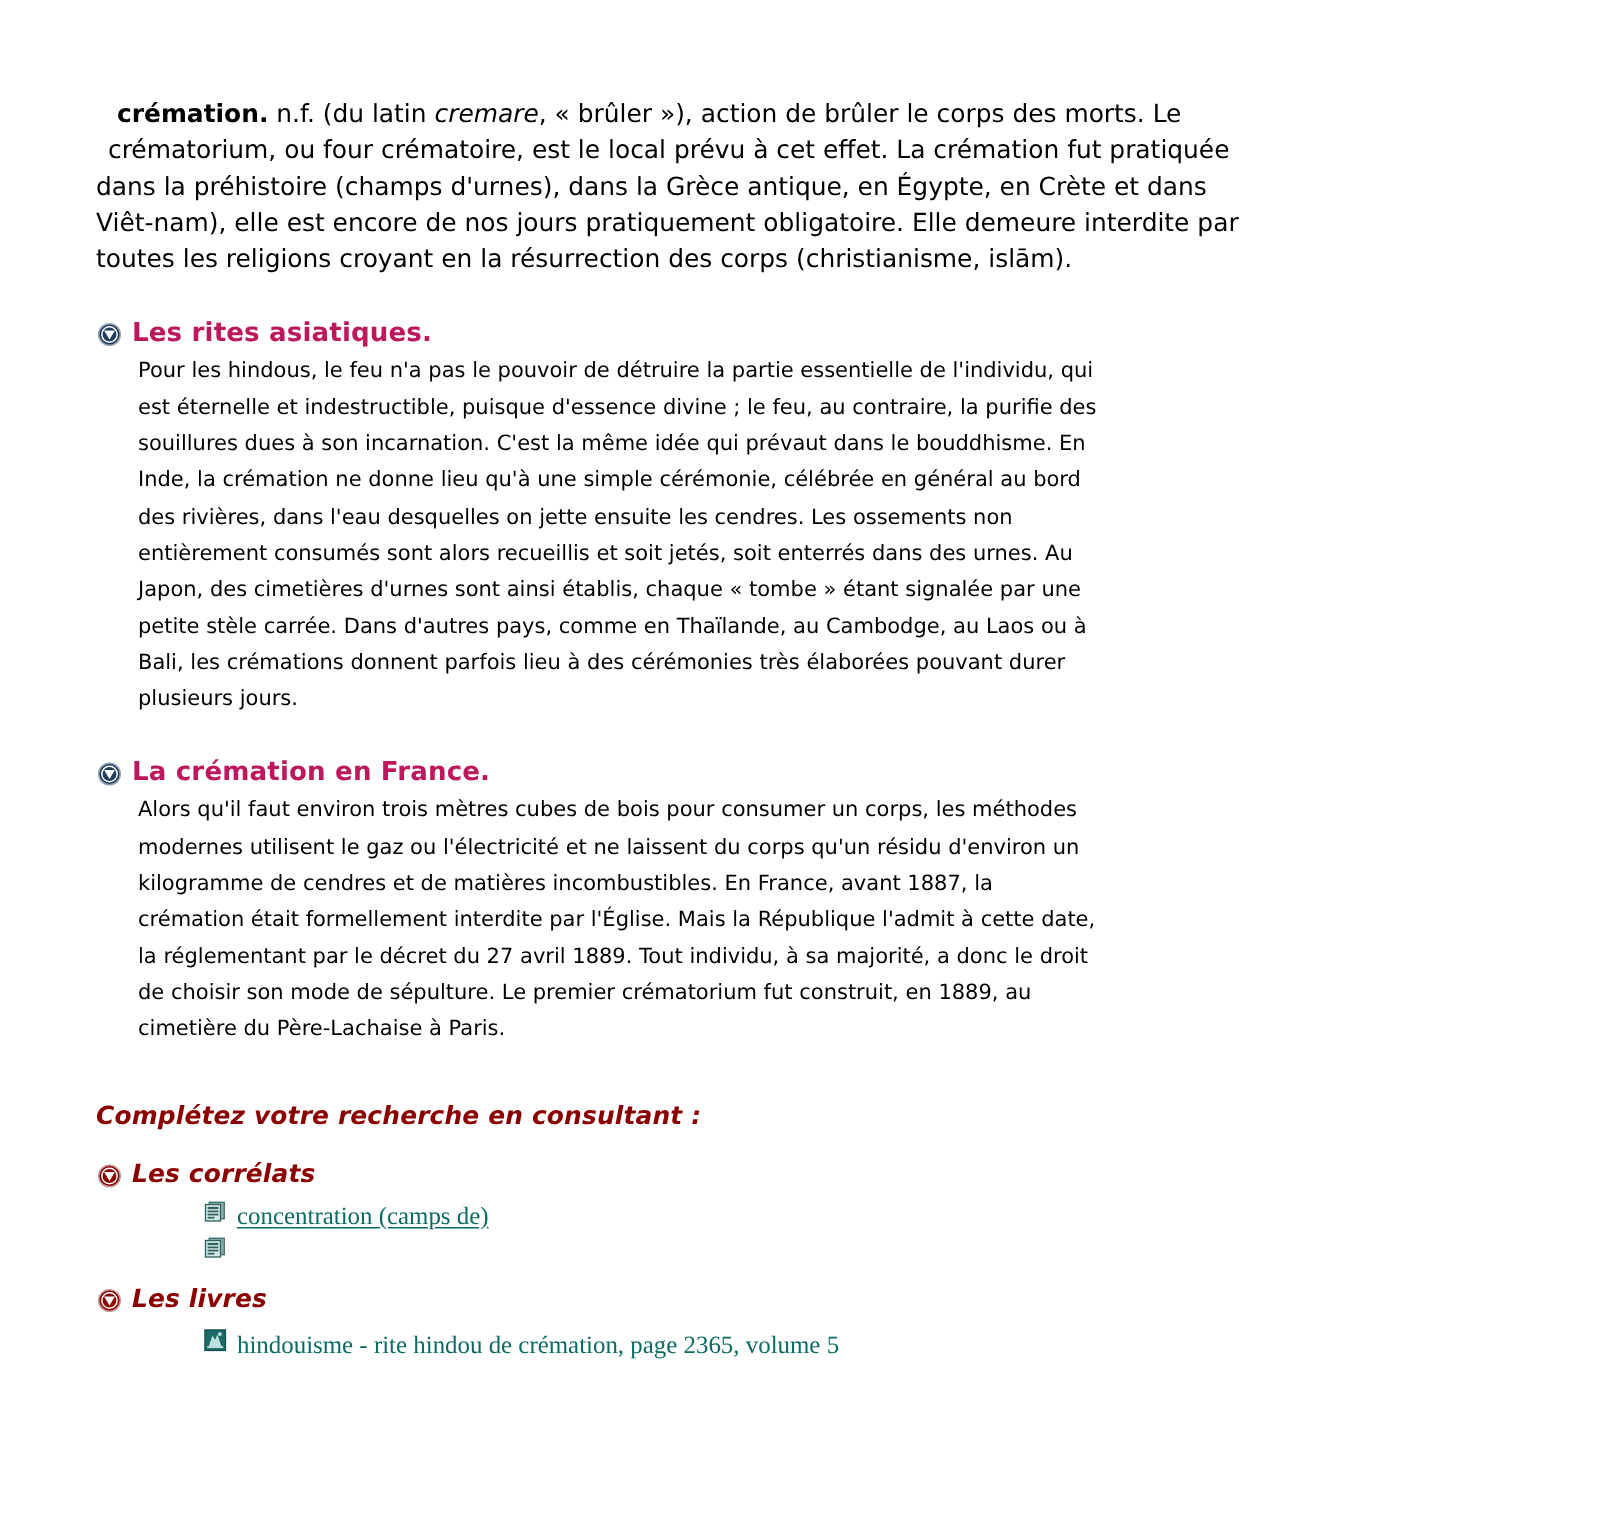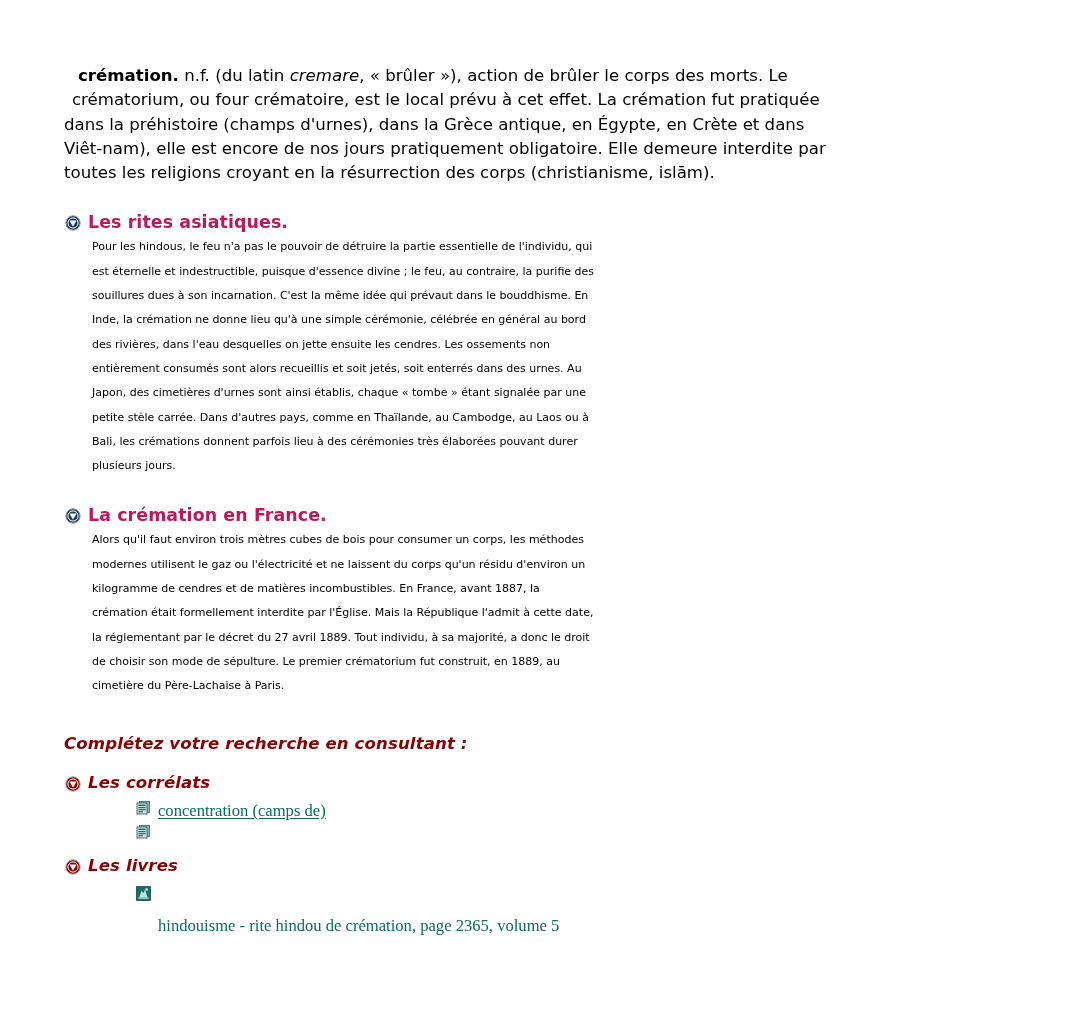--- a/index.html
+++ b/index.html
@@ -53,21 +53,21 @@
   .sec-head .sec-title {
     font-size: 17.4px;
     font-weight: bold;
     line-height: 22px;
     color: #be185d;
     letter-spacing: 0.1px;
   }
   .sec-body {
     margin: 0;
     padding-left: 28px;
-    font-size: 11px;
+    font-size: 14px;
     line-height: 24.3px;
   }
   .sec-body .l {
     display: block;
     white-space: pre;
   }
 
   
   .tri-icon {
     flex: 0 0 auto;
@@ -124,21 +124,20 @@
     font-size: 16.6px;
     color: #0B6B63;
     line-height: 24px;
   }
   .res-item a {
     text-decoration: underline;
     text-underline-offset: 2px;
   }
   .res-item .plain {
     text-decoration: none;
-    margin-top: 29px;
   }
   .doc-icon, .photo-icon {
     flex: 0 0 auto;
     width: 15px;
     height: 15px;
     display: inline-block;
     position: relative;
     top: 1px;
   }
   .doc-icon svg, .photo-icon svg { display: block; }

